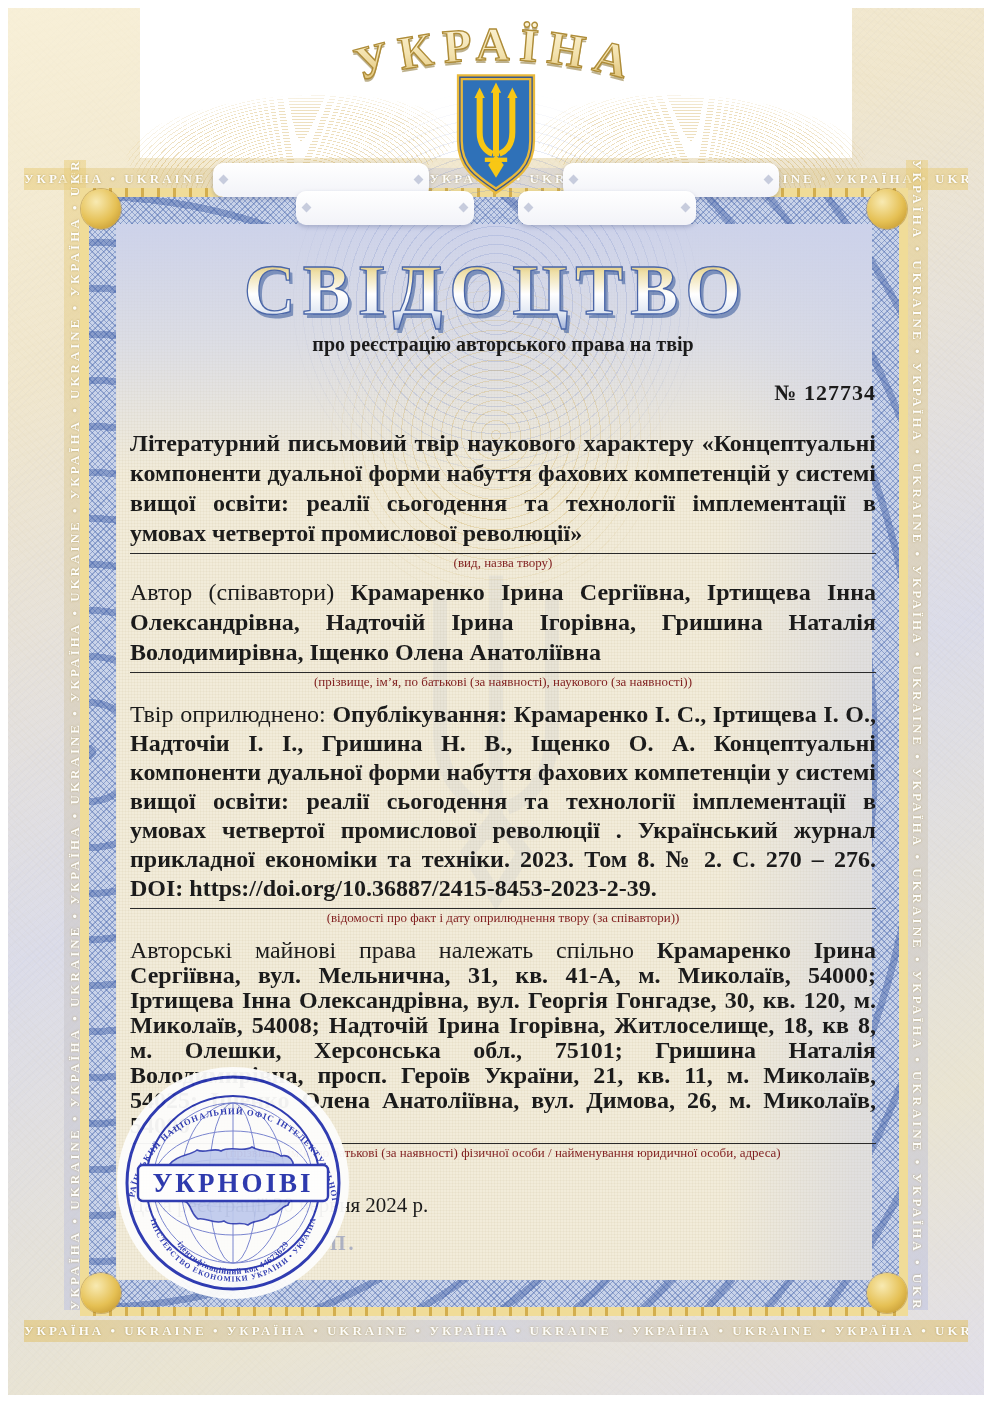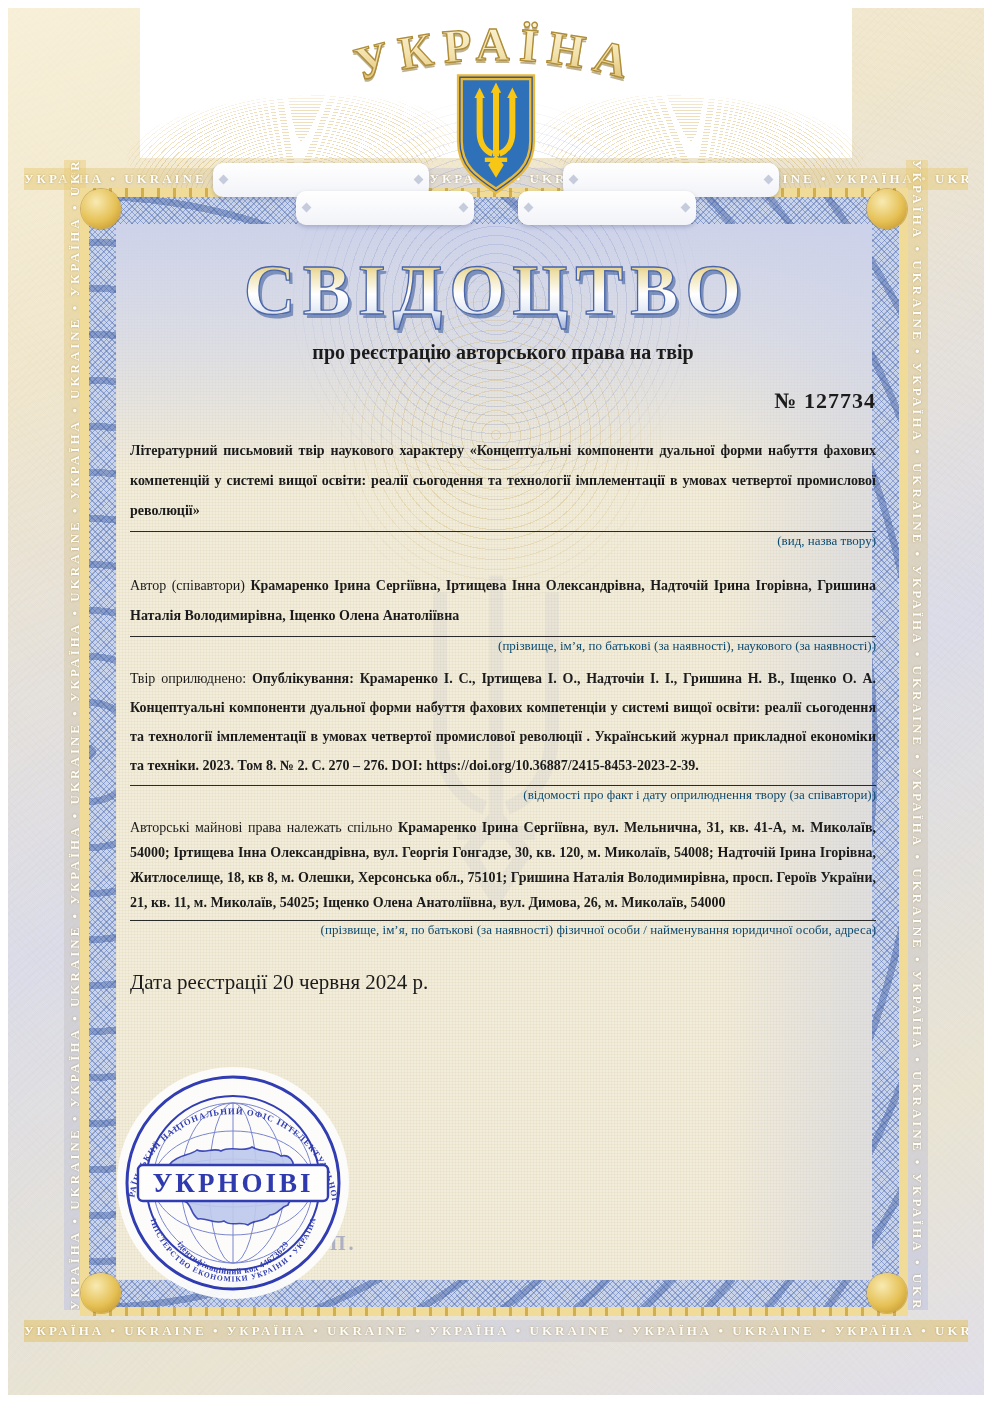--- a/index.html
+++ b/index.html
@@ -75,31 +75,31 @@
     background:repeating-radial-gradient(circle, rgba(0,0,0,0) 0 4px, rgba(122,142,202,.25) 4px 5px, rgba(0,0,0,0) 5px 9px);
     -webkit-mask-image:radial-gradient(circle,#000 42%,rgba(0,0,0,0) 70%);
             mask-image:radial-gradient(circle,#000 42%,rgba(0,0,0,0) 70%);}
   .rosette.gold{left:316px;top:255px;width:360px;height:360px;
     background:repeating-radial-gradient(circle, rgba(0,0,0,0) 0 4px, rgba(206,170,84,.28) 4px 5px, rgba(0,0,0,0) 5px 10px);
     -webkit-mask-image:radial-gradient(circle,#000 40%,rgba(0,0,0,0) 70%);
             mask-image:radial-gradient(circle,#000 40%,rgba(0,0,0,0) 70%);}
   .wm-trident{position:absolute;left:356px;top:545px;opacity:.08;}
 
   
-  .content{position:absolute;left:130px;top:340px;width:746px;z-index:4;}
+  .content{position:absolute;left:130px;top:332px;width:746px;z-index:4;}
   .subtitle{font-size:20px;font-weight:bold;text-align:center;line-height:24px;}
   .cert-number{font-size:22px;font-weight:bold;text-align:right;margin-top:24px;letter-spacing:1px;}
-  .block{font-size:14px;line-height:30px;text-align:justify;margin:0;}
+  .block{font-size:24px;line-height:30px;text-align:justify;margin:0;}
   .block .lead{font-weight:normal;}
   .b-work{margin-top:22px;font-weight:bold;}
-  .b-author{margin-top:22px;}
+  .b-author{margin-top:6px;}
   .b-pub{margin-top:10px;line-height:29px;}
   .b-rights{margin-top:12px;line-height:25px;}
   .rule{border-top:1.5px solid #2a2a2a;margin-top:5px;}
-  .caption{font-size:13px;line-height:16px;text-align:right;margin-top:1px;color:#0c4a6e;}
+  .caption{font-size:13px;line-height:16px;text-align:center;margin-top:1px;color:#7f1d1d;}
   .date-line{font-size:21px;margin-top:32px;font-weight:normal;}
 
   
   .mp-mark{position:absolute;left:292px;top:1232px;font-size:20px;font-weight:bold;
     color:rgba(118,132,178,.55);letter-spacing:3px;z-index:6;}
   .stamp{position:absolute;left:108px;top:1058px;width:250px;height:250px;z-index:7;opacity:.95;}
   b{font-weight:bold;}
 </style>
 </head>
 <body>

